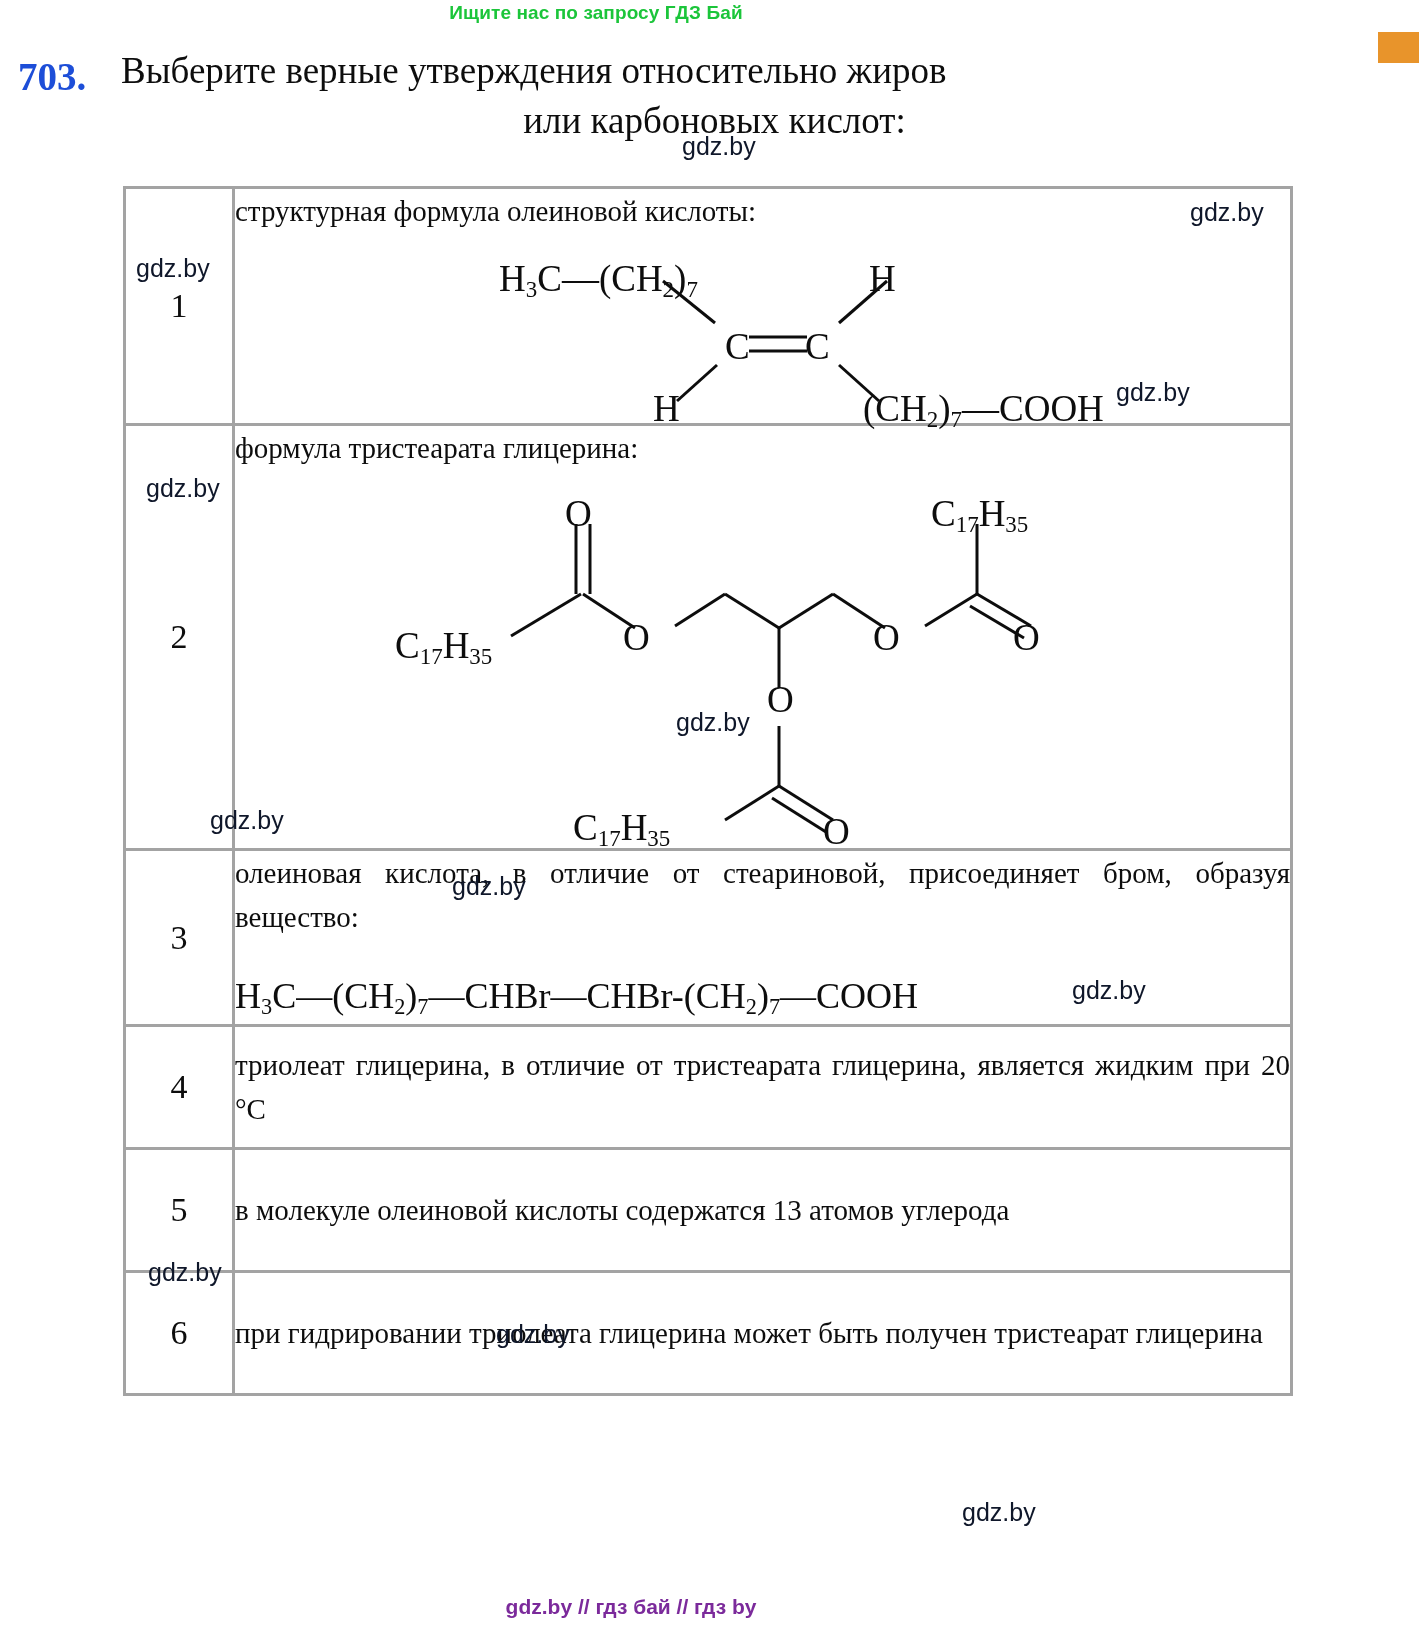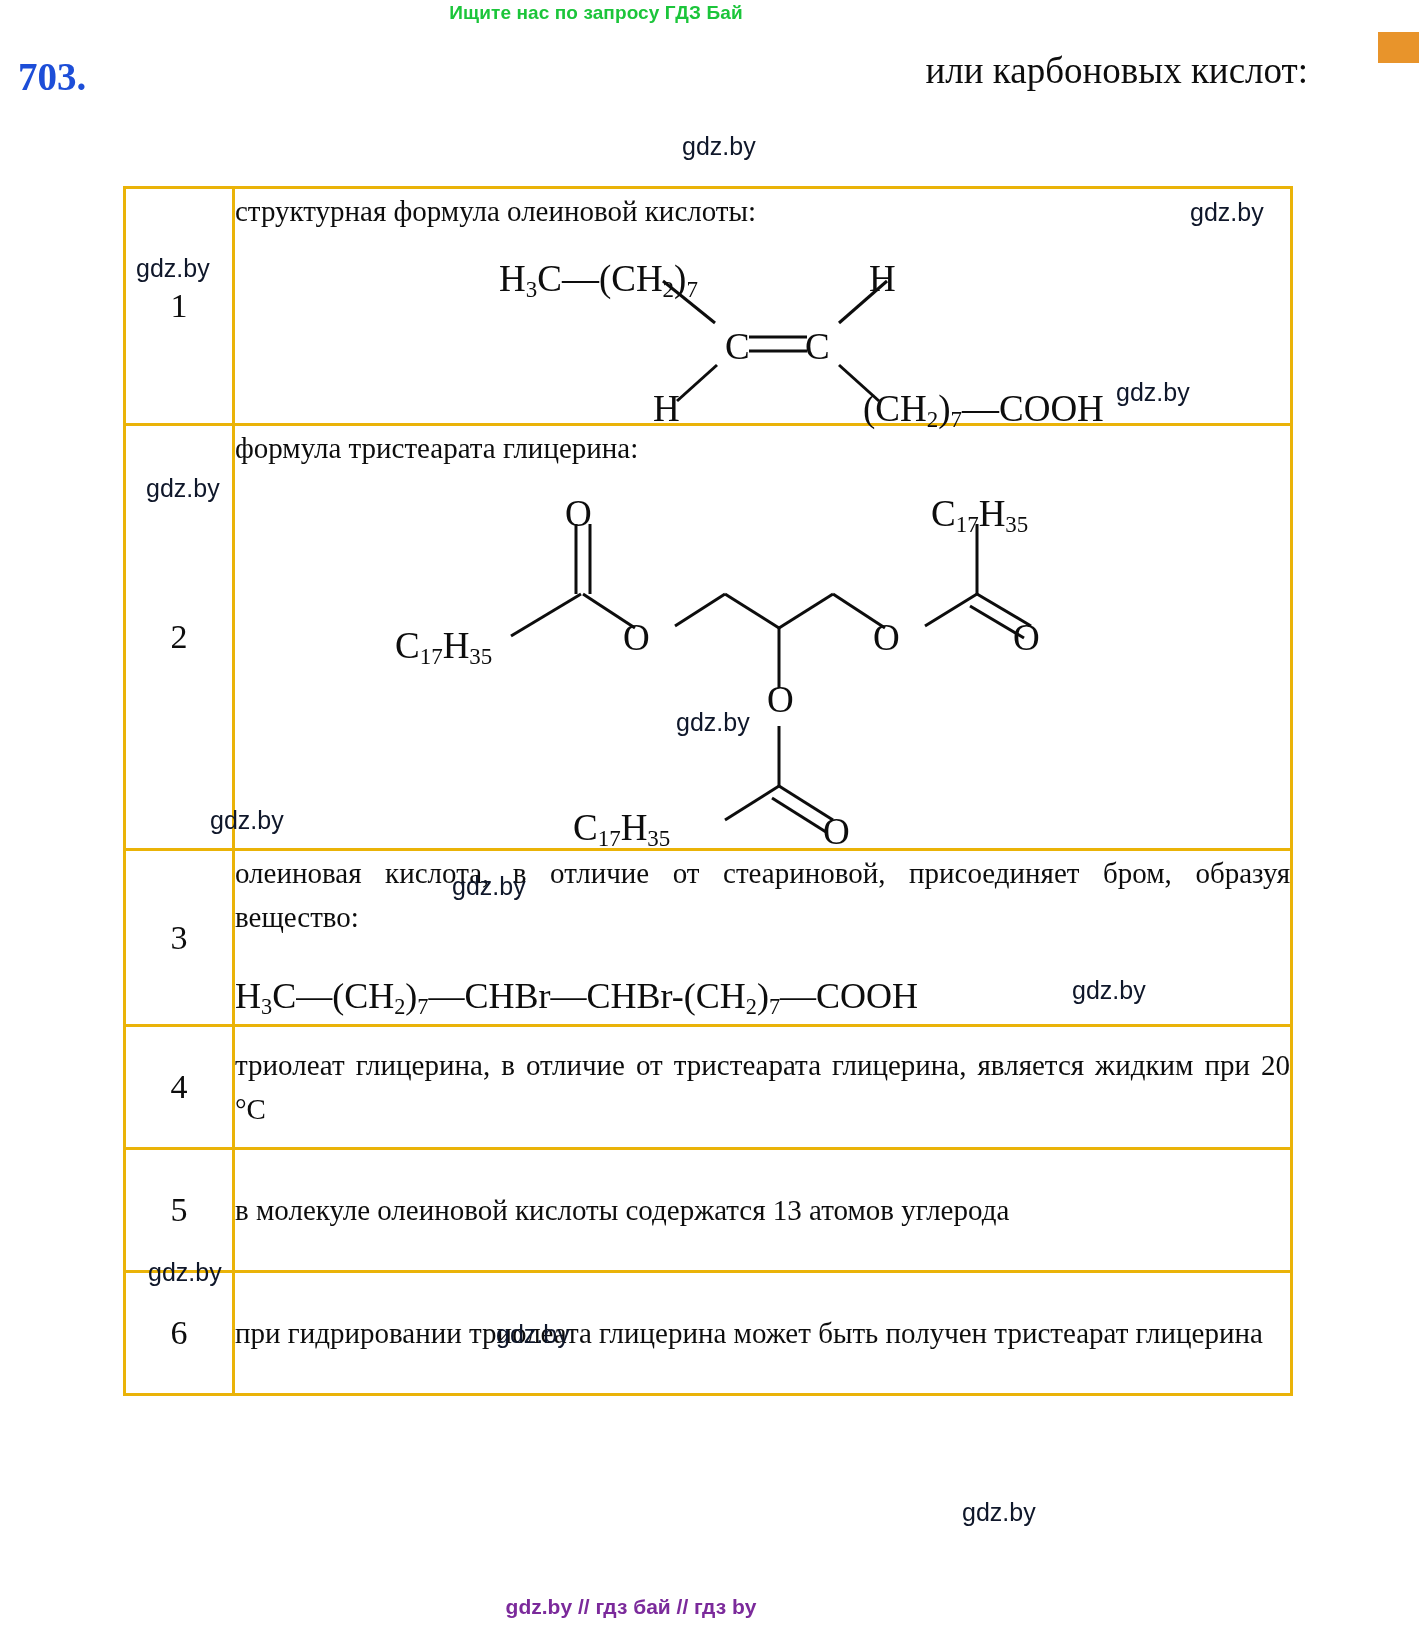--- a/index.html
+++ b/index.html
@@ -55,33 +55,33 @@
     font-family: "Liberation Serif", serif;
   }
   .q-text {
     margin-left: 103px;
     font-size: 37px;
     line-height: 1.36;
     color: #0d0d0d;
     text-align: justify;
     font-family: "Liberation Serif", serif;
   }
-  .q-text .line2 { display: block; text-align: right; }
+  .q-text .line2 { display: block; text-align: center; }
 
   
   .stmt-table {
     position: absolute;
     top: 186px;
     left: 123px;
     width: 1170px;
     border-collapse: collapse;
     table-layout: fixed;
   }
   .stmt-table td {
-    border: 3px solid #eab308;
+    border: 3px solid #a3a3a3;
     vertical-align: middle;
     padding: 0;
   }
   .col-num {
     width: 106px;
     text-align: center;
     font-size: 34px;
     font-family: "Liberation Serif", serif;
     color: #0d0d0d;
   }
@@ -155,20 +155,21 @@
 </style>
 </head>
 <body>
 
 <div class="promo-banner">Ищите нас по запросу ГДЗ Бай</div>
 <div class="corner-swatch"></div>
 
 <div class="question-block">
   <span class="q-number">703.</span>
   <div class="q-text">
+    <span>Выберите верные утверждения относительно жиров</span>
     <span class="line2">или карбоновых кислот:</span>
   </div>
 </div>
 
 <table class="stmt-table">
   <tbody>
 
     <tr>
       <td class="col-num">1</td>
       <td class="col-body">

